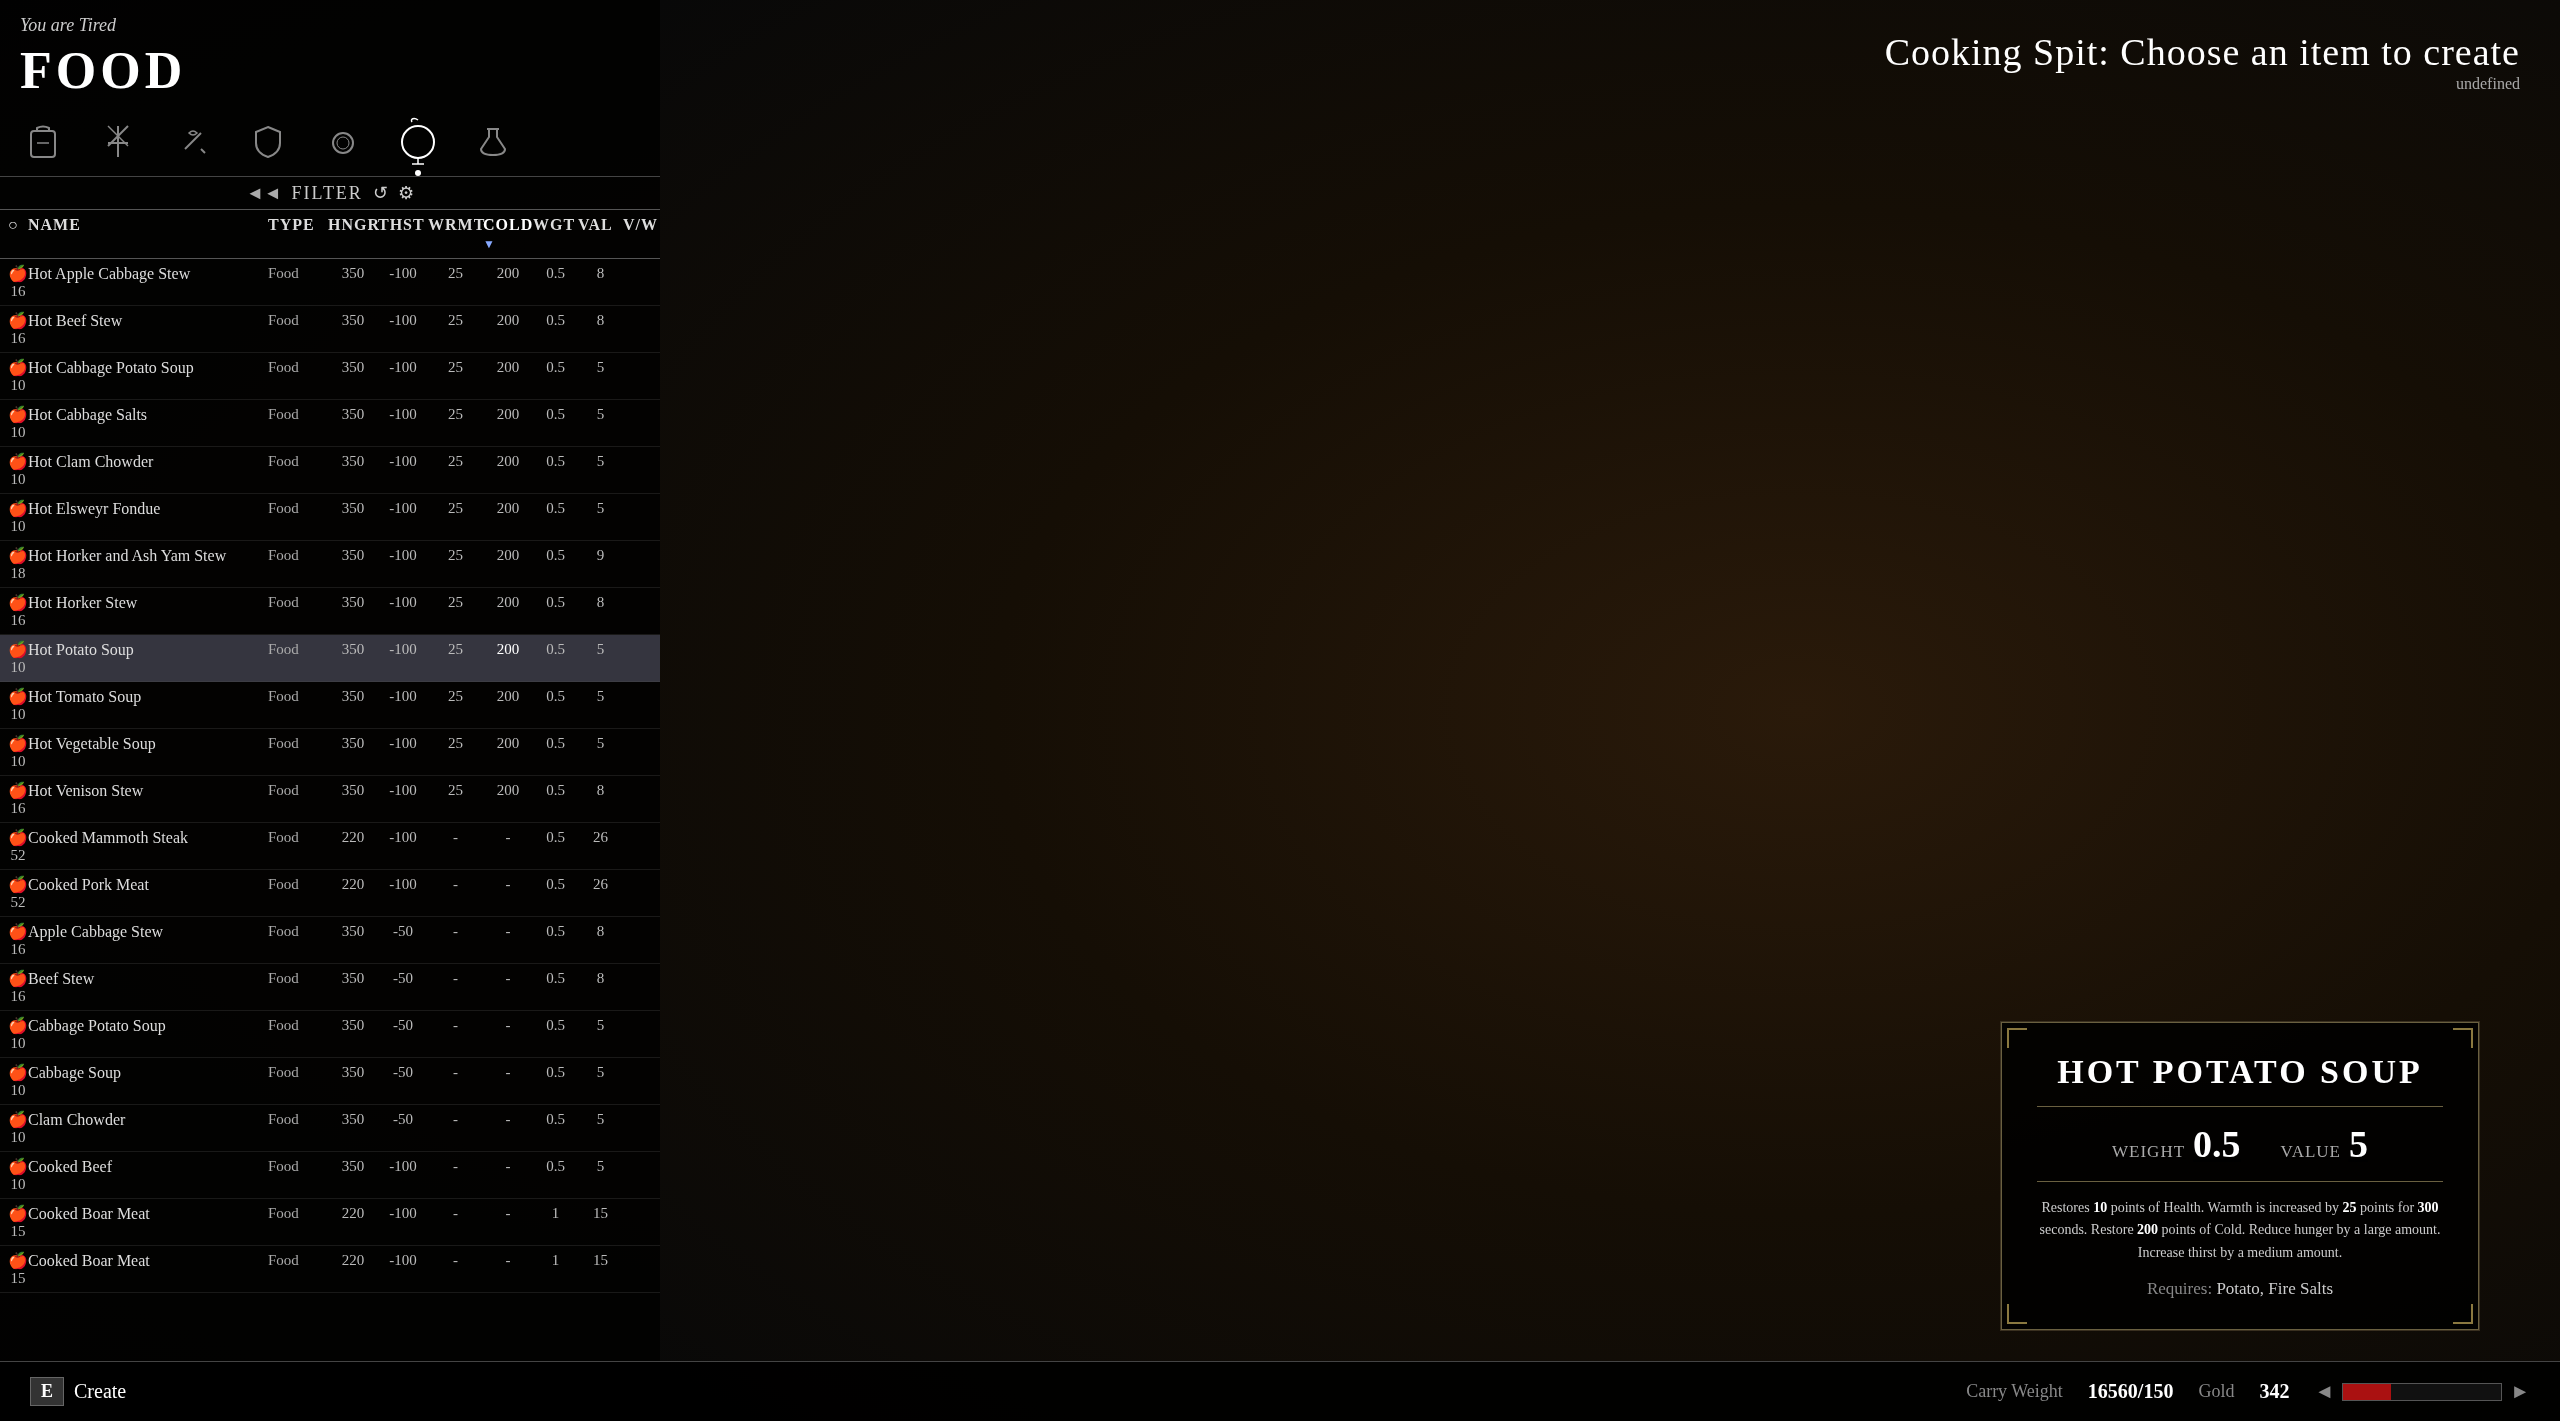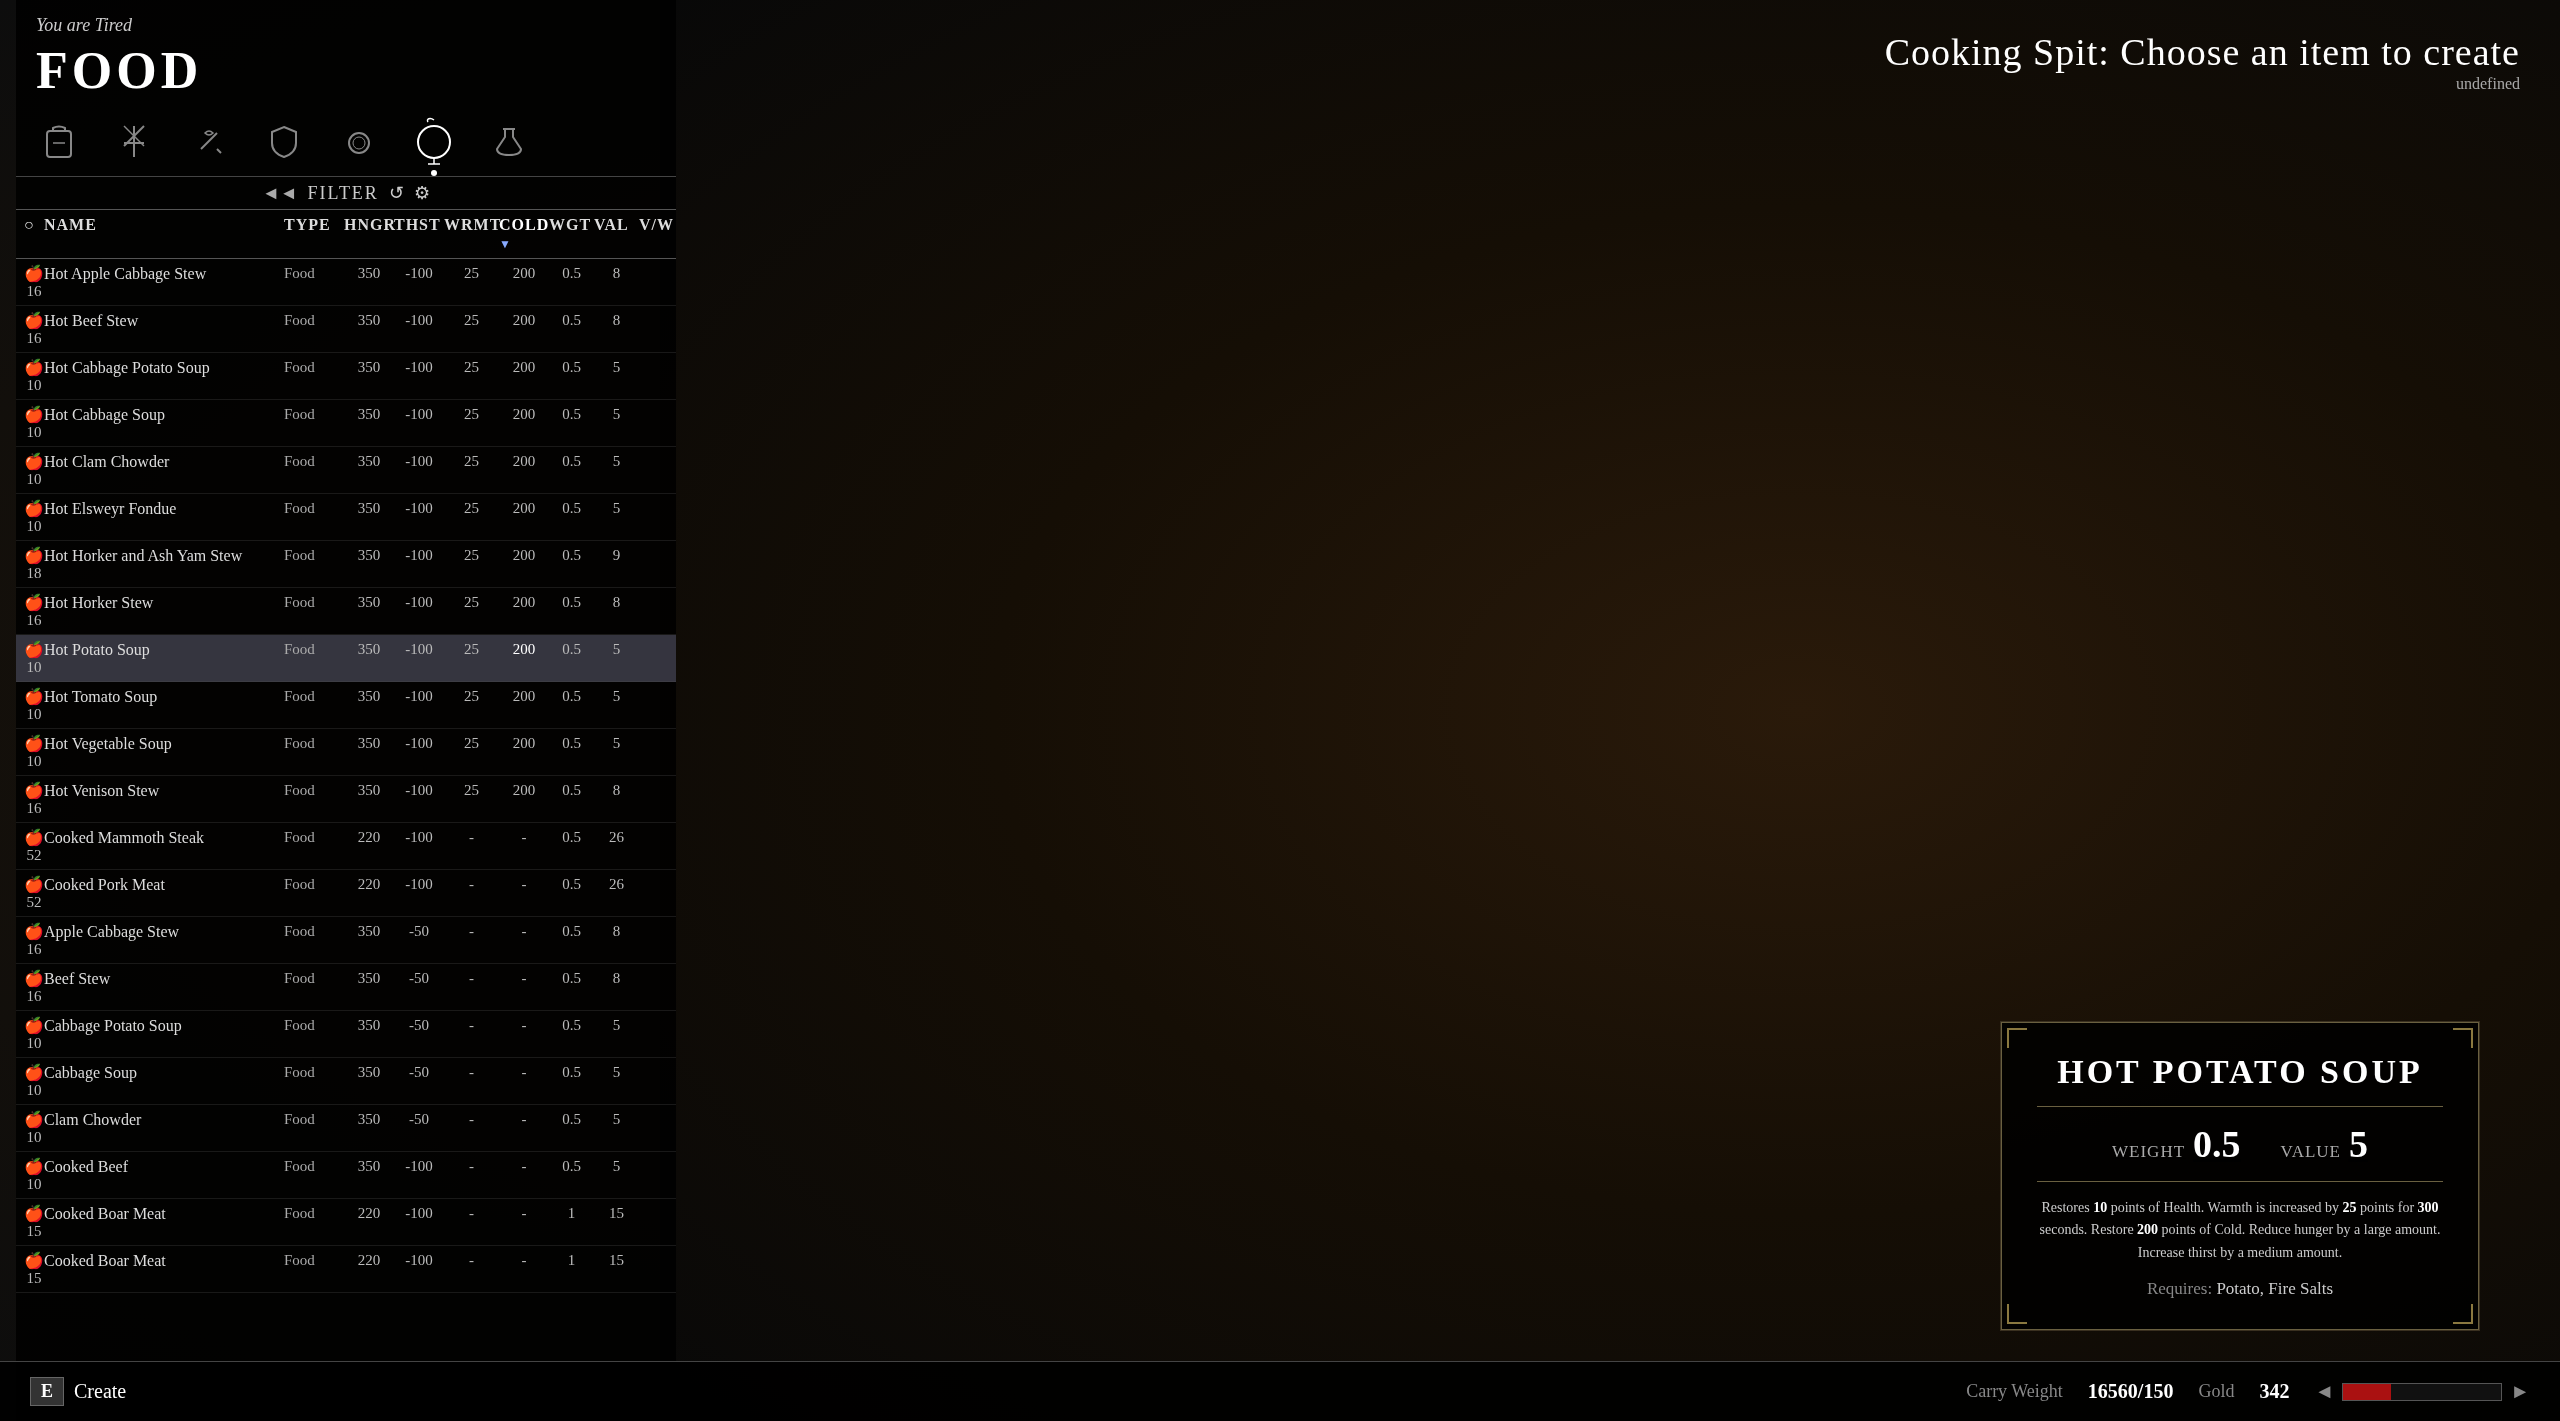--- a/index.html
+++ b/index.html
@@ -24,21 +24,21 @@
     .bg-overlay2 {
       position: absolute;
       top: 0; left: 660px; right: 0; bottom: 0;
       background: radial-gradient(ellipse at 60% 50%, #2a1a0a 0%, #150e05 50%, #080808 100%);
       z-index: 1;
     }
 
     
     .left-panel {
       position: absolute;
-      top: 0; left: 16px;
+      top: 0; left: 0;
       width: 660px;
       height: 100%;
       background: rgba(0,0,0,0.85);
       z-index: 10;
       display: flex;
       flex-direction: column;
     }
 
     
     .panel-header {
@@ -548,21 +548,21 @@
     <span class="item-val">350</span>
     <span class="item-val">-100</span>
     <span class="item-val">25</span>
     <span class="item-val">200</span>
     <span class="item-val">0.5</span>
     <span class="item-val">5</span>
     <span class="item-val">10</span>
   </div>
       <div class="list-item">
     <span class="item-icon">🍎</span>
-    <span class="item-name">Hot Cabbage Soup</span>
+    <span class="item-name">Hot Cabbage Salts</span>
     <span class="item-type">Food</span>
     <span class="item-val">350</span>
     <span class="item-val">-100</span>
     <span class="item-val">25</span>
     <span class="item-val">200</span>
     <span class="item-val">0.5</span>
     <span class="item-val">5</span>
     <span class="item-val">10</span>
   </div>
       <div class="list-item">

